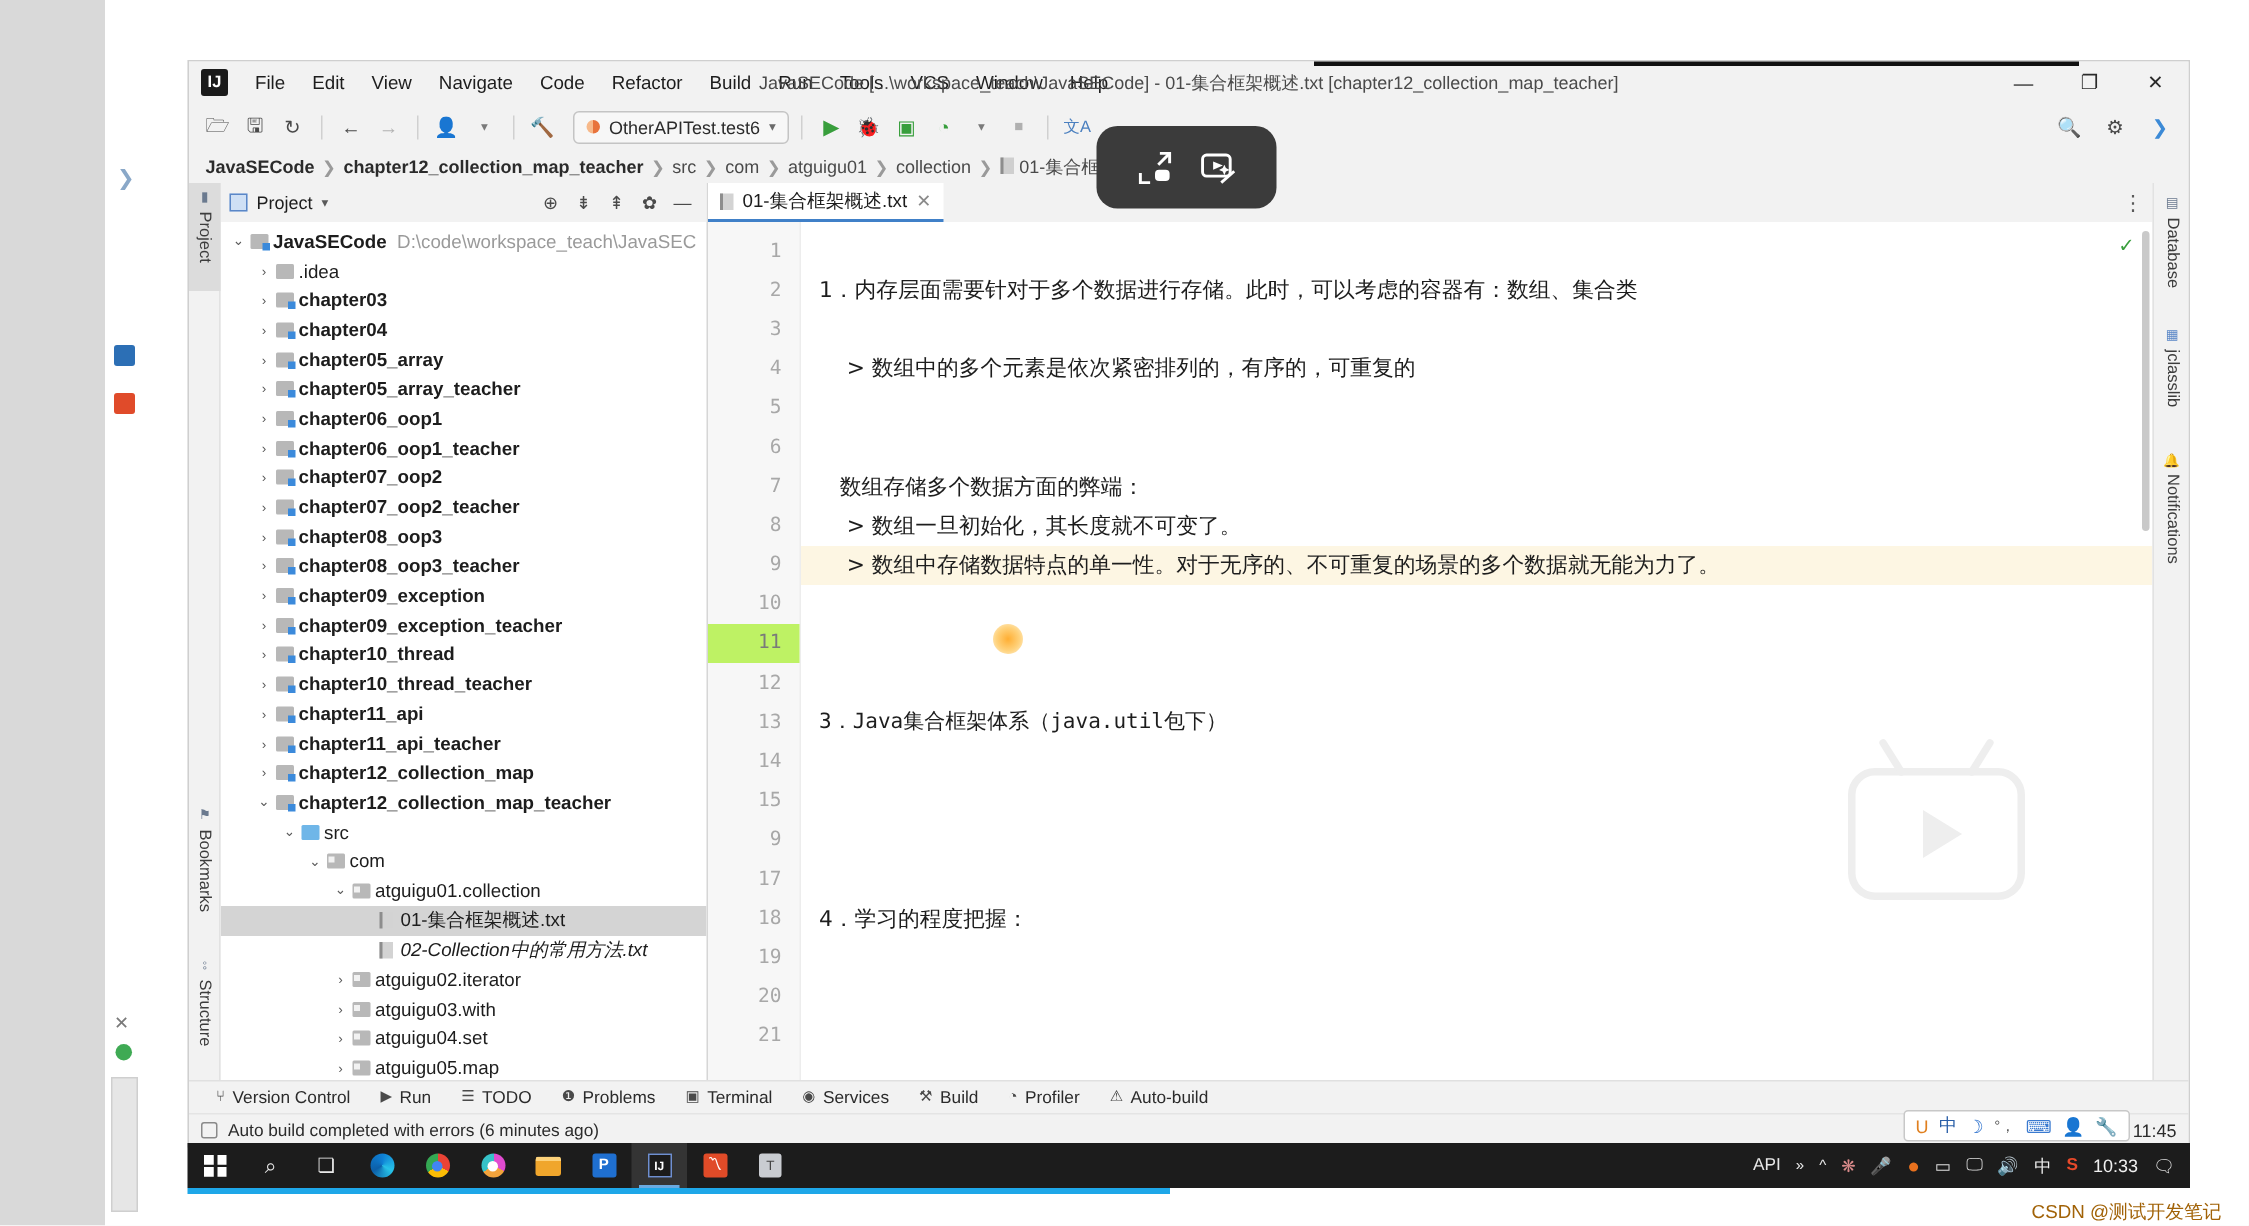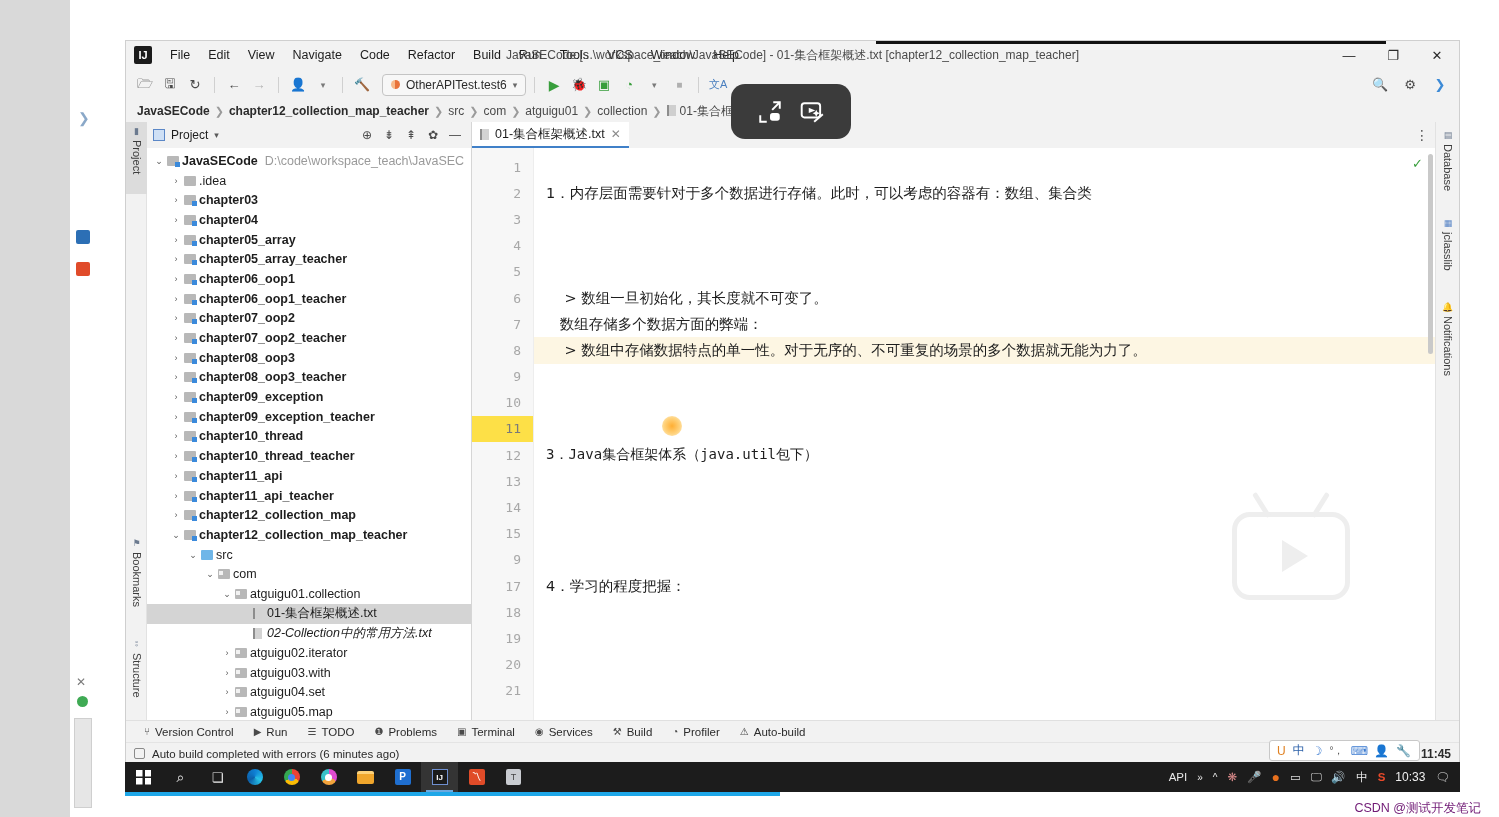--- a/index.html
+++ b/index.html
@@ -203,21 +203,21 @@
   .editor-main { flex: 1; display: flex; position: relative; min-height: 0; overflow: hidden; }
   .gutter {
     width: 62px; background: #f7f7f7; flex: none; border-right: 1px solid #ededed;
     padding-top: 6px;
   }
   .gline {
     height: 26.2px; display: flex; align-items: center; justify-content: flex-end;
     padding-right: 12px; font-size: 13px; color: #a8a8a8;
     font-family: "DejaVu Sans Mono", monospace;
   }
-  .gline.cur { background: #fde047; color: #7a7a7a; }
+  .gline.cur { background: #bef264; color: #7a7a7a; }
   .code {
     flex: 1; padding-top: 6px; position: relative; overflow: hidden;
     font-family: "DejaVu Sans", sans-serif;
   }
   .cline {
     height: 26.2px; display: flex; align-items: center;
     font-size: 14.5px; color: #1d1d1d; white-space: pre;
     padding-left: 12px;
   }
   .cline.cur { background: #fdf6e3; }
@@ -271,21 +271,21 @@
   
   .statusbar {
     height: 22px; display: flex; align-items: center; padding: 0 8px;
     background: #f2f2f2; font-size: 11.5px; color: #2b2b2b; flex: none;
     border-top: 1px solid #e4e4e4; position: relative;
   }
   .sb-ico {
     width: 11px; height: 11px; border: 1.3px solid #8a8a8a; border-radius: 2px;
     margin-right: 7px;
   }
-  .sb-right { position: absolute; right: 8px; display: flex; align-items: center; gap: 8px; font-weight: bold; }
+  .sb-right { position: absolute; right: 8px; display: flex; align-items: center; gap: 8px; }
   .sb-time { font-size: 12px; color: #2b2b2b; }
 
   
   .ime-bar {
     position: absolute; left: 1269px; top: 740px;
     height: 21px; display: flex; align-items: center; gap: 7px;
     background: #ffffff; border: 1px solid #c8c8c8; border-radius: 3px;
     padding: 0 7px; z-index: 30;
   }
   .ime-ico { font-size: 12px; }
@@ -320,21 +320,21 @@
   }
   .tb-clock { font-size: 12px; color: #f0f0f0; }
   .task-underline {
     position: absolute; left: 0; top: 30px; width: 655px; height: 4px;
     background: #1ea7e8; z-index: 21;
   }
 
   
   .csdn {
     position: absolute; right: 18px; top: 800px;
-    font-size: 12.5px; color: #701a75; z-index: 25;
+    font-size: 12.5px; color: #a16207; z-index: 25;
   }
 </style>
 </head>
 <body>
 
 <div id="page">
 
   <div class="backdrop-left"></div>
   <div class="backdrop-strip">
     <div class="strip-icon" style="left:8px; top:110px; font-size:14px; color:#8aa8c8;">❯</div>
@@ -696,24 +696,25 @@
               <div class="gline">21</div>
             </div>
           <div class="code" id="code">
             <div class="caret-dot"></div>
             <div class="wm-tv">
                 <span></span>
               </div>
           <div class="cline"></div>
               <div class="cline">1．内存层面需要针对于多个数据进行存储。此时，可以考虑的容器有：数组、集合类</div>
               <div class="cline"></div>
-              <div class="cline"></div>
-              <div class="cline"></div>
+              <div class="cline">    &gt; 数组中的多个元素是依次紧密排列的，有序的，可重复的</div>
+              <div class="cline"></div>
+              <div class="cline"></div>
+              <div class="cline">   数组存储多个数据方面的弊端：</div>
               <div class="cline">    &gt; 数组一旦初始化，其长度就不可变了。</div>
-              <div class="cline">   数组存储多个数据方面的弊端：</div>
               <div class="cline cur">    &gt; 数组中存储数据特点的单一性。对于无序的、不可重复的场景的多个数据就无能为力了。</div>
               <div class="cline"></div>
               <div class="cline"></div>
               <div class="cline"></div>
               <div class="cline mono">3．Java集合框架体系（java.util包下）</div>
               <div class="cline"></div>
               <div class="cline"></div>
               <div class="cline"></div>
               <div class="cline"></div>
               <div class="cline">4．学习的程度把握：</div>

